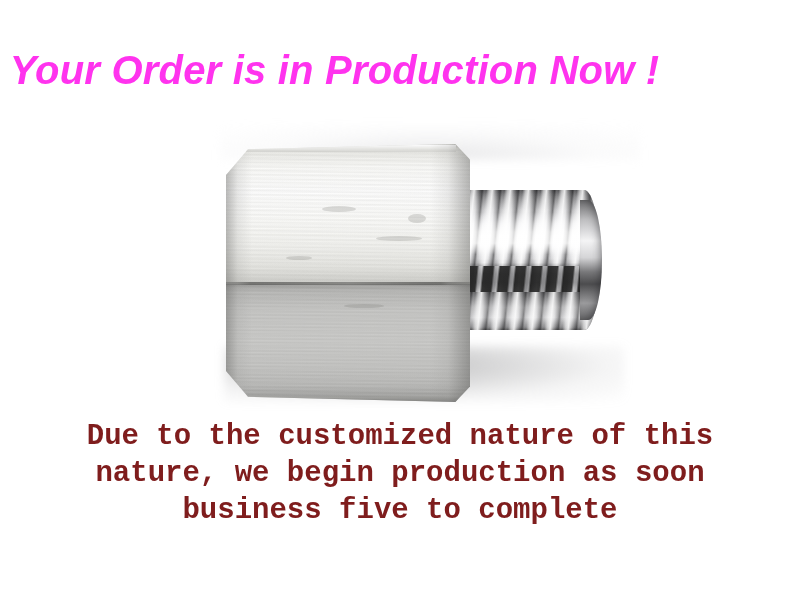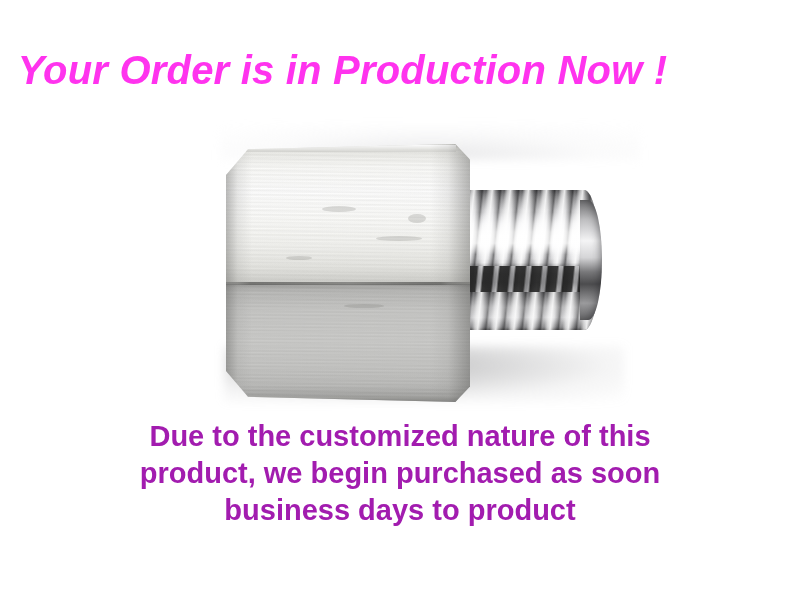--- a/index.html
+++ b/index.html
@@ -15,45 +15,45 @@
     position: relative;
     width: 800px;
     height: 600px;
     background: #ffffff;
     overflow: hidden;
   }
 
   
   #headline {
     position: absolute;
-    left: 8px;
+    left: 0;
     top: 48px;
     width: 669px;
     text-align: center;
     font-family: "Liberation Sans", sans-serif;
     font-weight: bold;
     font-style: italic;
     font-size: 40px;
     letter-spacing: 0.2px;
     color: #ff33ee;
     white-space: nowrap;
   }
 
   
   #body-copy {
     position: absolute;
     left: 60px;
     top: 418px;
     width: 680px;
     text-align: center;
-    font-family: Liberation Sans, sans-serif;
+    font-family: Liberation Mono, monospace;
     font-weight: bold;
     font-size: 29px;
     line-height: 37px;
-    color: #a21caf;
+    color: #7f1d1d;
   }
   #body-copy .line {
     display: block;
     white-space: nowrap;
   }
 
   
   #photo {
     position: absolute;
     left: 180px;
@@ -382,17 +382,17 @@
       <div class="scuff" style="left:150px; top:92px;  width:46px; height:5px;"></div>
       <div class="scuff" style="left:60px;  top:112px; width:26px; height:4px;"></div>
       <div class="scuff" style="left:182px; top:70px;  width:18px; height:9px;"></div>
       <div class="scuff" style="left:118px; top:160px; width:40px; height:4px;"></div>
     </div>
 
   </div>
 
   <div id="body-copy">
     <span class="line">Due to the customized nature of this</span>
-    <span class="line">product, we begin purchased as soon</span>
-    <span class="line">business days to product</span>
+    <span class="line">nature, we begin production as soon</span>
+    <span class="line">business five to complete</span>
   </div>
 
 </div>
 
 </body></html>

